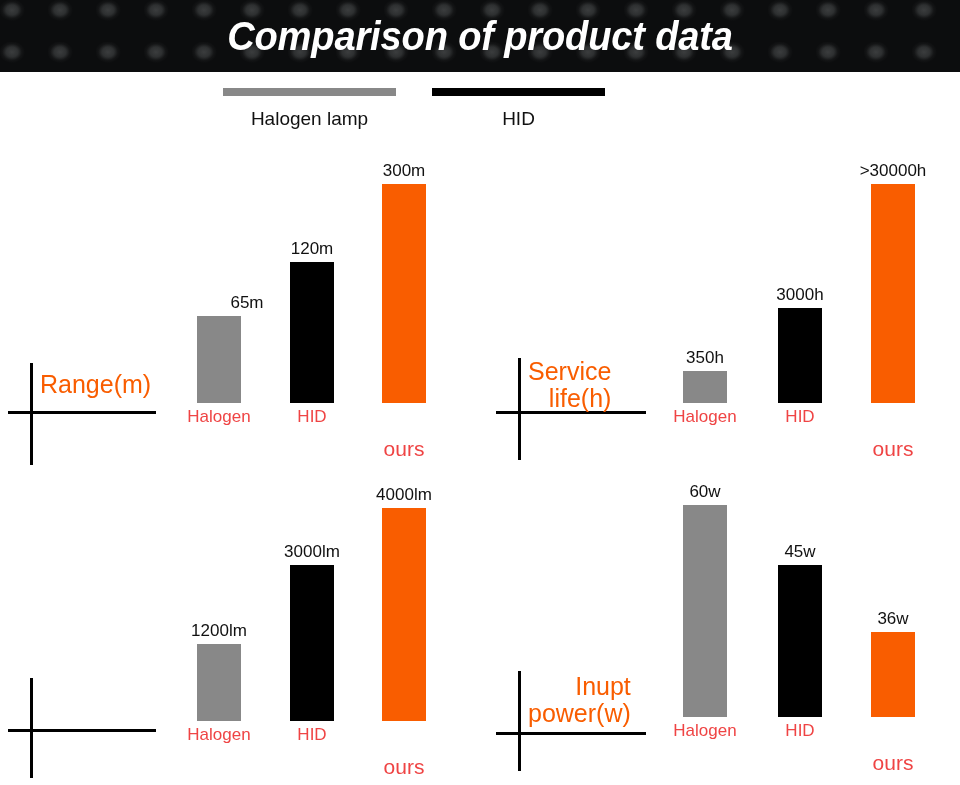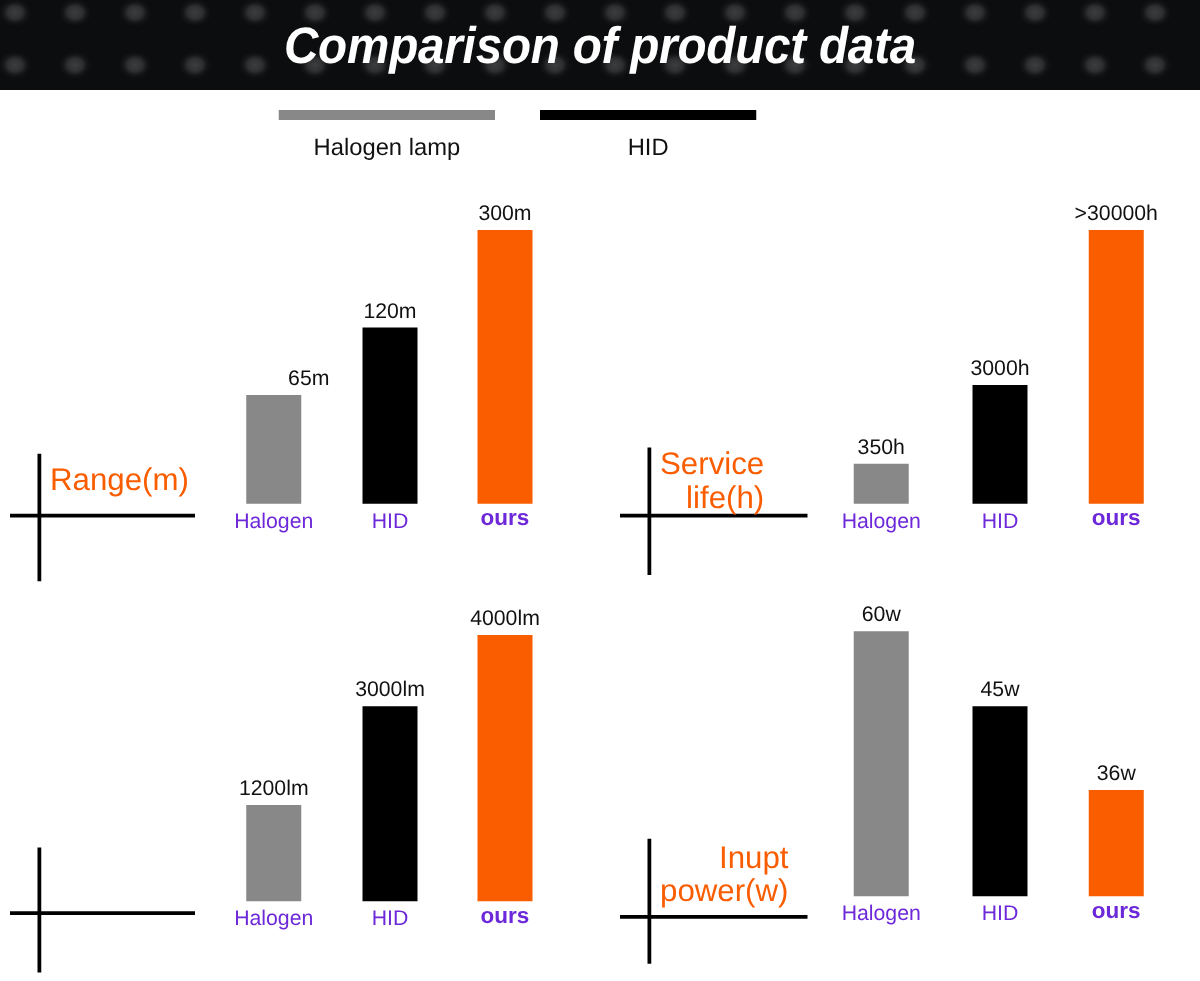--- a/index.html
+++ b/index.html
@@ -125,27 +125,28 @@
     position: absolute;
     left: 0;
     width: 44px;
   }
   .bar-cat {
     position: absolute;
     left: 50%;
     transform: translateX(-50%);
     font-size: 17px;
     font-family: "Liberation Sans", sans-serif;
-    color: #6d28d9;
+    color: #ef4444;
     white-space: nowrap;
     text-align: right;
   }
   .bar-cat.ours-cat {
-    font-weight: bold;
-    font-size: 18px;
+    font-weight: normal;
+    font-size: 21px;
+    margin-top: 33px;
   }
 </style>
 </head>
 <body>
 
 <div id="header-banner">
   <div id="header-title">Comparison of product data</div>
 </div>
 
 <div id="legend">

